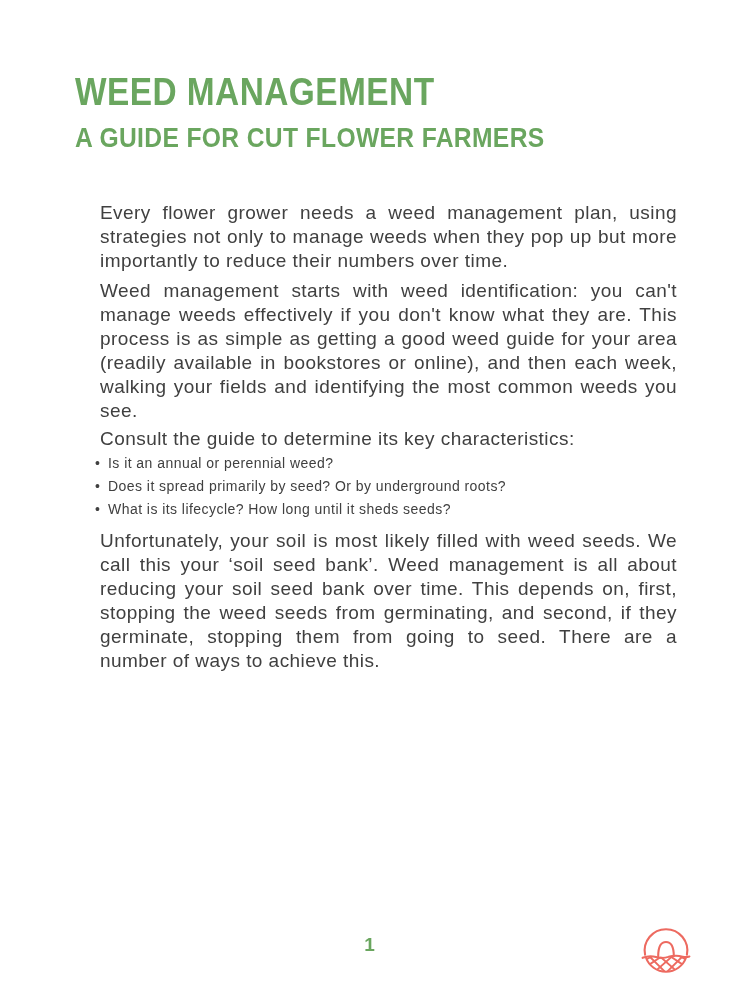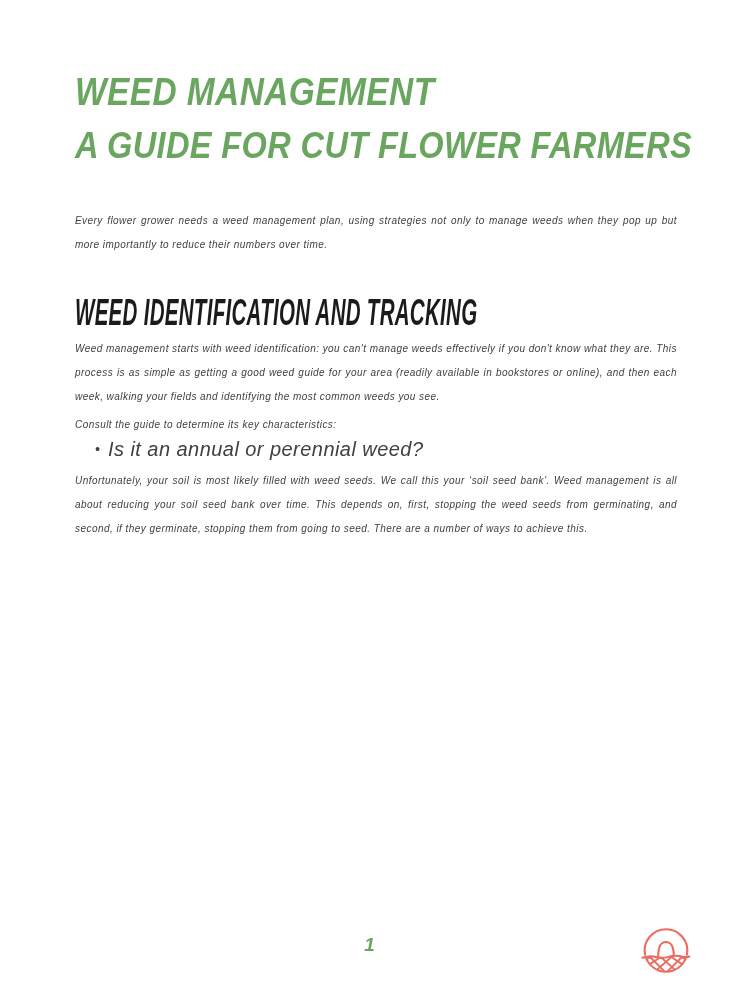--- a/index.html
+++ b/index.html
@@ -3,58 +3,58 @@
 <meta charset="utf-8">
 <style>
   * { margin:0; padding:0; box-sizing:border-box; }
   html,body { background:#ffffff; }
   .page {
     position:relative;
     width:739px; height:1000px;
     background:#ffffff;
     overflow:hidden;
     font-family:"Liberation Sans", sans-serif;
-    font-style:italic;
   }
   .content {
     position:absolute; left:75px; top:0; width:602px;
   }
   
   .condensed {
     display:inline-block;
     transform-origin:0 50%;
     white-space:nowrap;
     font-weight:700;
   }
   h1.title { margin-top:73px; font-size:38px; line-height:38px; }
   h1.title .condensed { transform:scaleX(0.88); color:var(--accent-green); letter-spacing:0.5px; }
-  h2.subtitle { margin-top:20px; font-size:37px; line-height:30px; }
+  h2.subtitle { margin-top:12px; font-size:28px; line-height:30px; }
   h2.subtitle .condensed { transform:scaleX(0.88); color:var(--accent-green); letter-spacing:0.4px; }
   h3.sec { margin-top:38px; font-size:36px; line-height:36px; }
   h3.sec .condensed { transform:scaleX(0.57); color:var(--heading-black); letter-spacing:0.5px; }
 
   p.body {
-    font-size:10px; line-height:24px;
+    font-size:19px; line-height:24px;
     letter-spacing:0.45px;
     color:var(--body-text);
     text-align:justify;
     text-align-last:left;
+    margin-left:25px;
   }
   p.intro { margin-top:48px; }
   p.after-heading { margin-top:6px; }
   p.list-intro { margin-top:4px; text-align:right; }
   ul.bullets {
     list-style:none;
     margin:1px 0 8px 20px;
     text-align:left;
   }
   ul.bullets li {
     position:relative;
     padding-left:13px;
-    font-size:20px; line-height:23px;
+    font-size:14px; line-height:23px;
     letter-spacing:0.45px;
     color:var(--body-text);
   }
   ul.bullets li::before {
     content:"\2022";
     position:absolute; left:0; top:0;
     color:var(--body-text);
     font-size:14px;
   }
   p.closing { margin-top:8px; }
@@ -78,25 +78,26 @@
 <div class="page">
   <main class="content">
 
     <h1 class="title"><span class="condensed">WEED MANAGEMENT</span></h1>
 
     <h2 class="subtitle"><span class="condensed">A GUIDE FOR CUT FLOWER FARMERS</span></h2>
 
     <p class="body intro">Every flower grower needs a weed management plan, using strategies not only to manage weeds when they pop up but more importantly to reduce their numbers over time.</p>
 
     <section>
-      <h3 class="sec"><span class="condensed">WEED IDENTIFICATION AND TRACKING</span></h3>
       <p class="body after-heading">Weed management starts with weed identification: you can't manage weeds effectively if you don't know what they are. This process is as simple as getting a good weed guide for your area (readily available in bookstores or online), and then each week, walking your fields and identifying the most common weeds you see.</p>
       <p class="body list-intro">Consult the guide to determine its key characteristics:</p>
       <ul class="bullets">
         <li>Is it an annual or perennial weed?</li>
+        <li>Does it spread primarily by seed? Or by underground roots?</li>
+        <li>What is its lifecycle? How long until it sheds seeds?</li>
       </ul>
     </section>
 
     <section>
       <p class="body after-heading">Unfortunately, your soil is most likely filled with weed seeds. We call this your ‘soil seed bank’. Weed management is all about reducing your soil seed bank over time. This depends on, first, stopping the weed seeds from germinating, and second, if they germinate, stopping them from going to seed. There are a number of ways to achieve this.</p>
     </section>
 
   </main>
 
   <div class="page-number">1</div>

